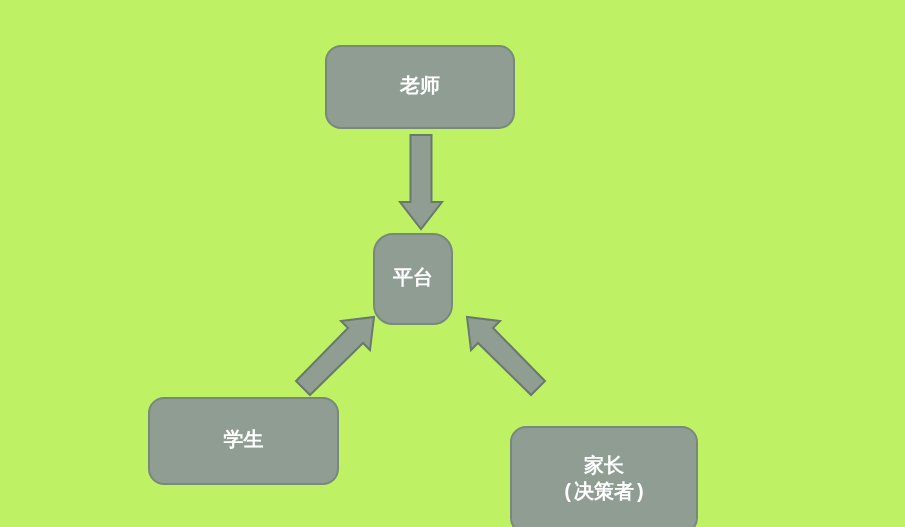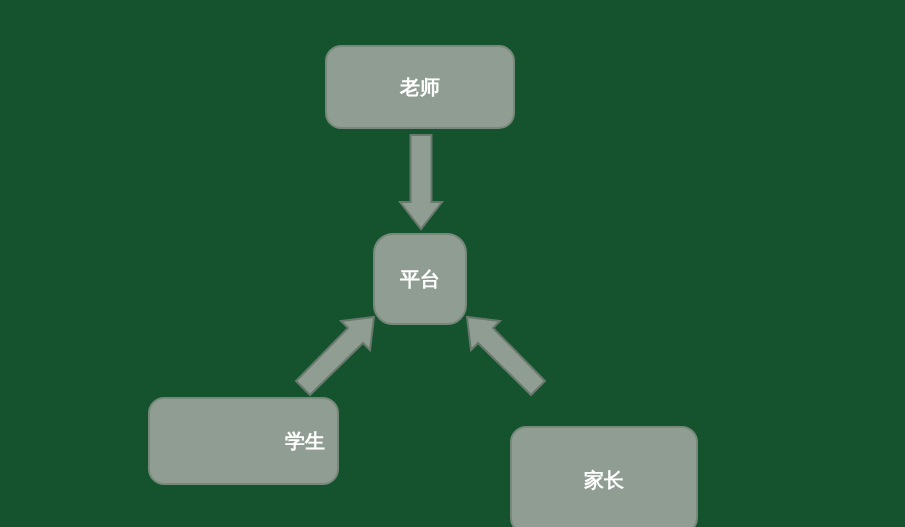--- a/index.html
+++ b/index.html
@@ -4,23 +4,23 @@
 <style>
   html, body {
     margin: 0;
     padding: 0;
     background: #000000;
   }
   .canvas {
     position: relative;
     width: 905px;
     height: 527px;
-    background: #14532d;
+    background: #bef264;
     overflow: hidden;
-    font-family: Liberation Sans, sans-serif;
+    font-family: Liberation Mono, monospace;
   }
   .arrow-layer {
     position: absolute;
     left: 0;
     top: 0;
     width: 905px;
     height: 527px;
   }
   .arrow {
     fill: #8f9d92;
@@ -38,22 +38,22 @@
     flex-direction: column;
     align-items: center;
     justify-content: center;
     text-align: center;
     color: #ffffff;
     font-weight: bold;
     font-size: 20px;
     line-height: 26px;
   }
   .node-teacher  { left: 325px; top: 45px;  width: 190px; height: 84px; }
-  .node-platform { left: 373px; top: 233px; width: 94px;  height: 92px; border-radius: 20px; }
-  .node-student  { left: 148px; top: 397px; width: 191px; height: 88px; padding: 0 12px; align-items: flex-end; }
+  .node-platform { left: 373px; top: 233px; width: 80px;  height: 92px; border-radius: 20px; }
+  .node-student  { left: 148px; top: 397px; width: 191px; height: 88px; padding: 0 12px; }
   .node-parent   { left: 510px; top: 402px; width: 188px; height: 108px; margin-top: 24px; }
 </style>
 </head>
 <body>
 
 <div class="canvas">
 
   <svg class="arrow-layer" viewBox="0 0 905 527" aria-hidden="true">
     <polygon class="arrow" points="410.5,135 431.5,135 431.5,202 442,202 421,229 400,202 410.5,202"></polygon>
     <polygon class="arrow" points="310,395 363,343 370,350 374,317 341,321 348,328 296,381"></polygon>
@@ -67,15 +67,16 @@
   <div class="node node-platform">
     <div>平台</div>
   </div>
 
   <div class="node node-student">
     <div>学生</div>
   </div>
 
   <div class="node node-parent">
     <div>家长</div>
+    <div>(决策者)</div>
   </div>
 
 </div>
 
 </body></html>

